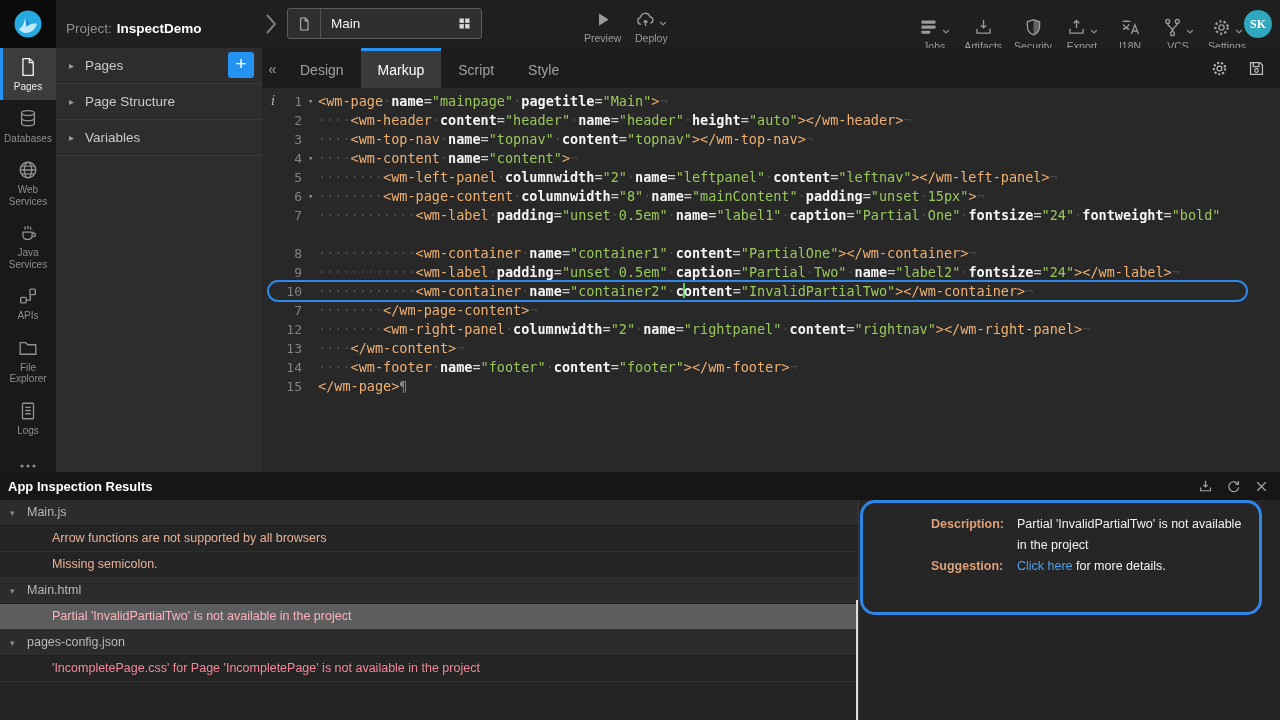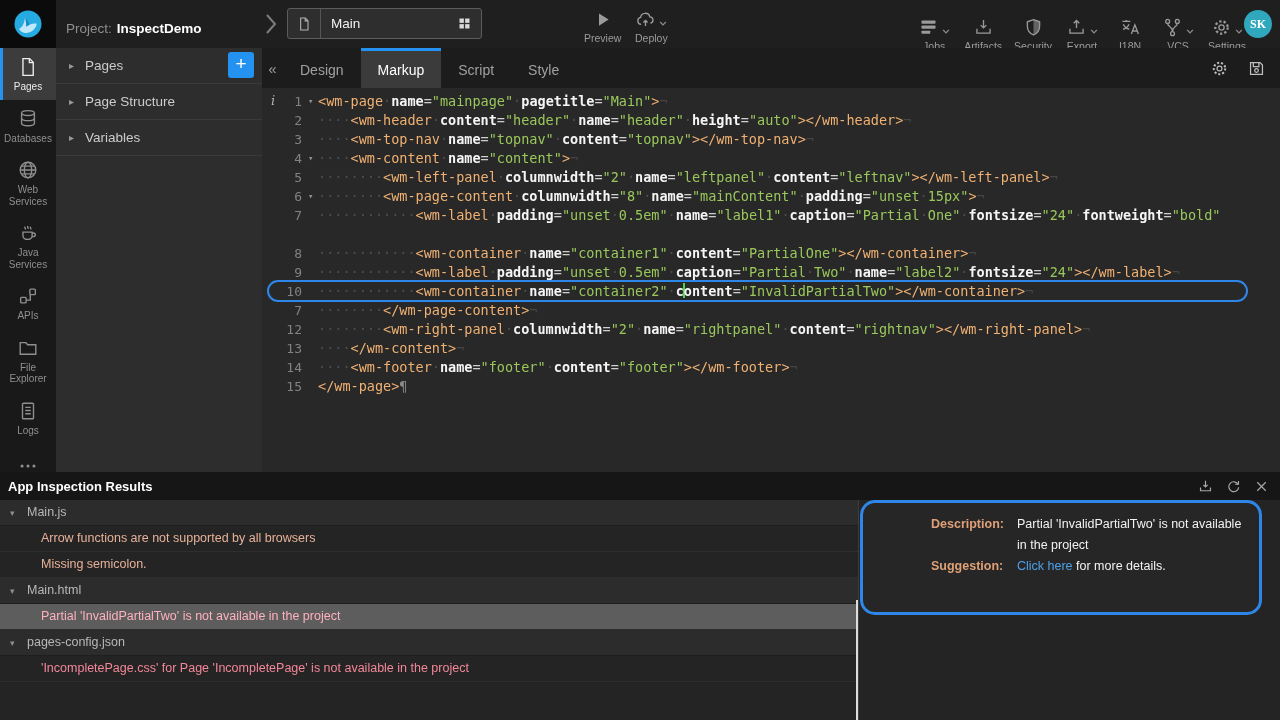--- a/index.html
+++ b/index.html
@@ -75,21 +75,21 @@
   
   #inspector{left:0;top:472px;width:1280px;height:248px;background:#242424;}
   #insp-header{left:0;top:0;width:100%;height:28px;background:#161616;display:flex;align-items:center;}
   #insp-title{margin-left:8px;font-size:13px;font-weight:700;color:#ffffff;}
   #insp-icons{position:absolute;right:10px;top:6px;display:flex;gap:11px;}
   #insp-icons .ic{width:17px;height:17px;color:#a8a8a8;cursor:pointer;}
   #insp-list{left:0;top:28px;width:858px;}
   .igroup{height:26px;line-height:25px;background:#2c2c2c;border-bottom:1px solid #1f1f1f;color:#b8b8b8;
     font-size:12.5px;padding-left:10px;box-sizing:border-box;cursor:pointer;}
   .igroup .tri{display:inline-block;width:17px;color:#8d8d8d;font-size:9px;}
-  .iitem{height:26px;line-height:25px;background:#242424;border-bottom:1px solid #2e2e2e;padding-left:41px;
+  .iitem{height:26px;line-height:25px;background:#242424;border-bottom:1px solid #2e2e2e;padding-left:52px;
     box-sizing:border-box;font-size:12.5px;cursor:pointer;}
   .iitem.warn{color:#e7b198;}
   .iitem.err{color:#f28798;}
   .iitem.selected{background:#5d5d5d;color:#ffb1bd;}
   #insp-divider{left:858px;top:28px;width:1px;height:220px;background:#3d3d3d;}
   #insp-thumb{left:856px;top:128px;width:2px;height:120px;background:#dcdcdc;}
   
   #popup{left:860px;top:500px;width:402px;height:115px;background:#262626;border:3px solid #2e86e8;
     border-radius:15px;box-sizing:border-box;padding:11px 14px 0 24px;}
   .prow2{display:flex;align-items:flex-start;line-height:21px;font-size:12.5px;}

